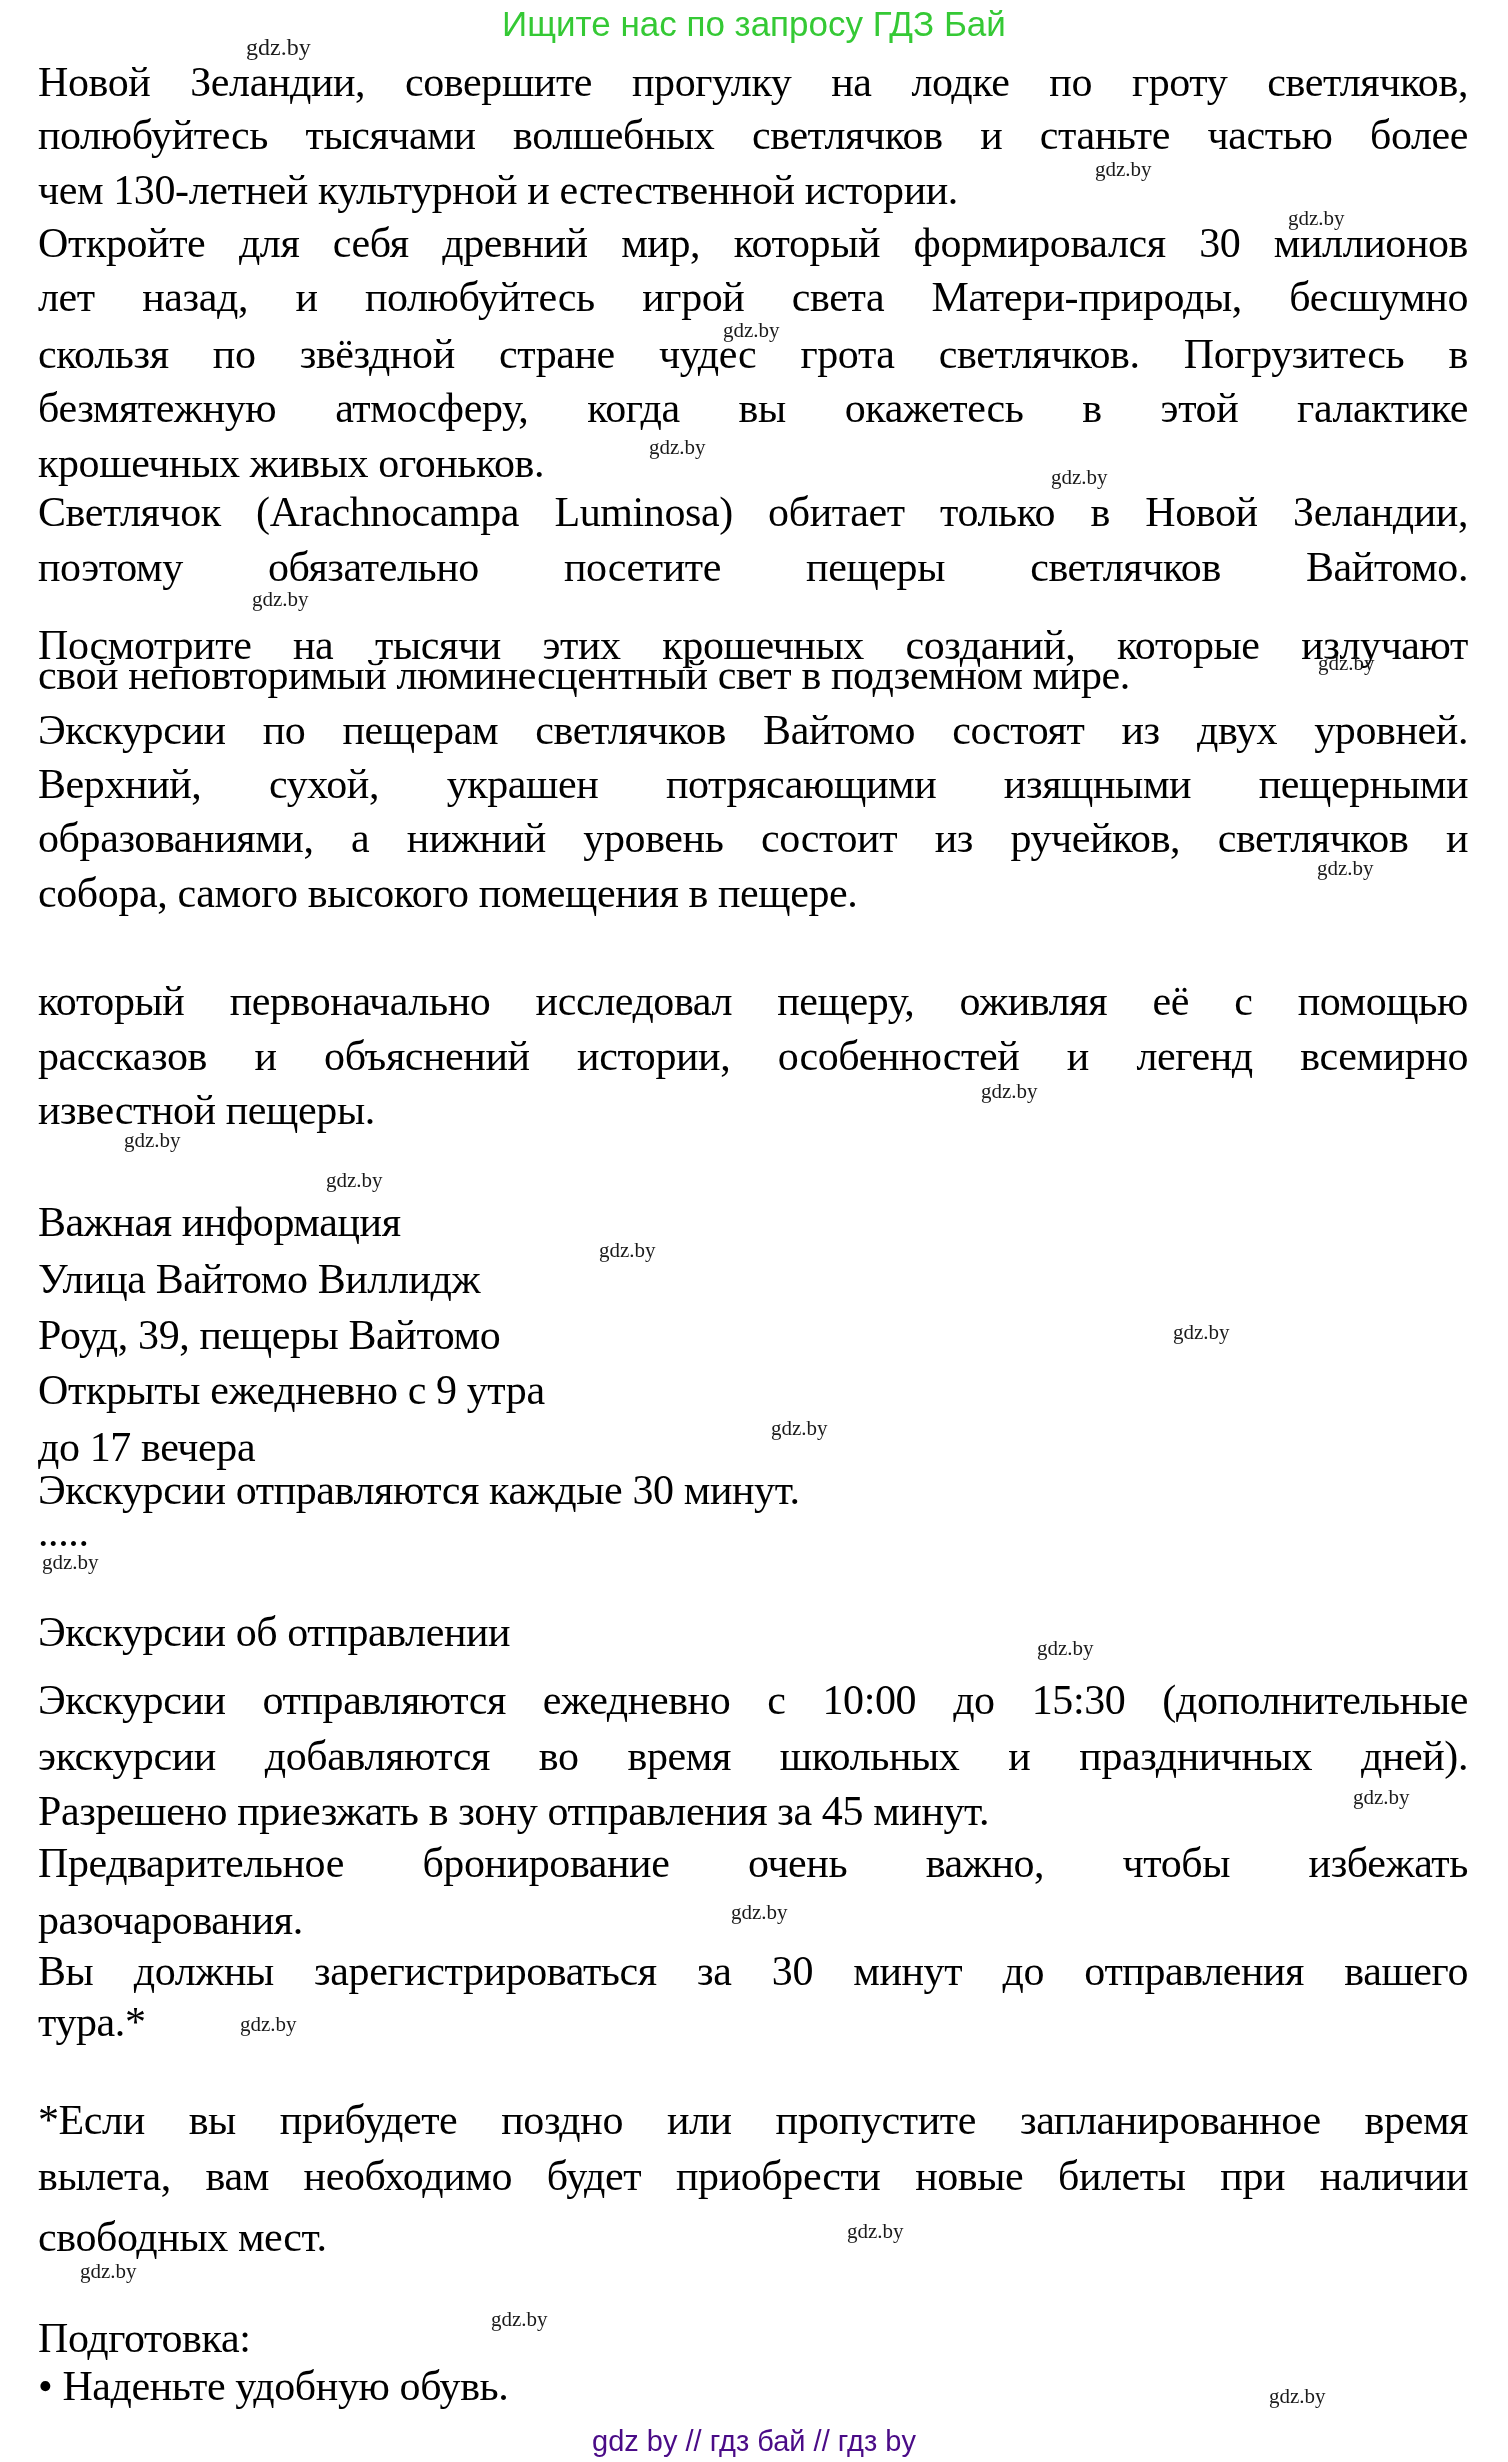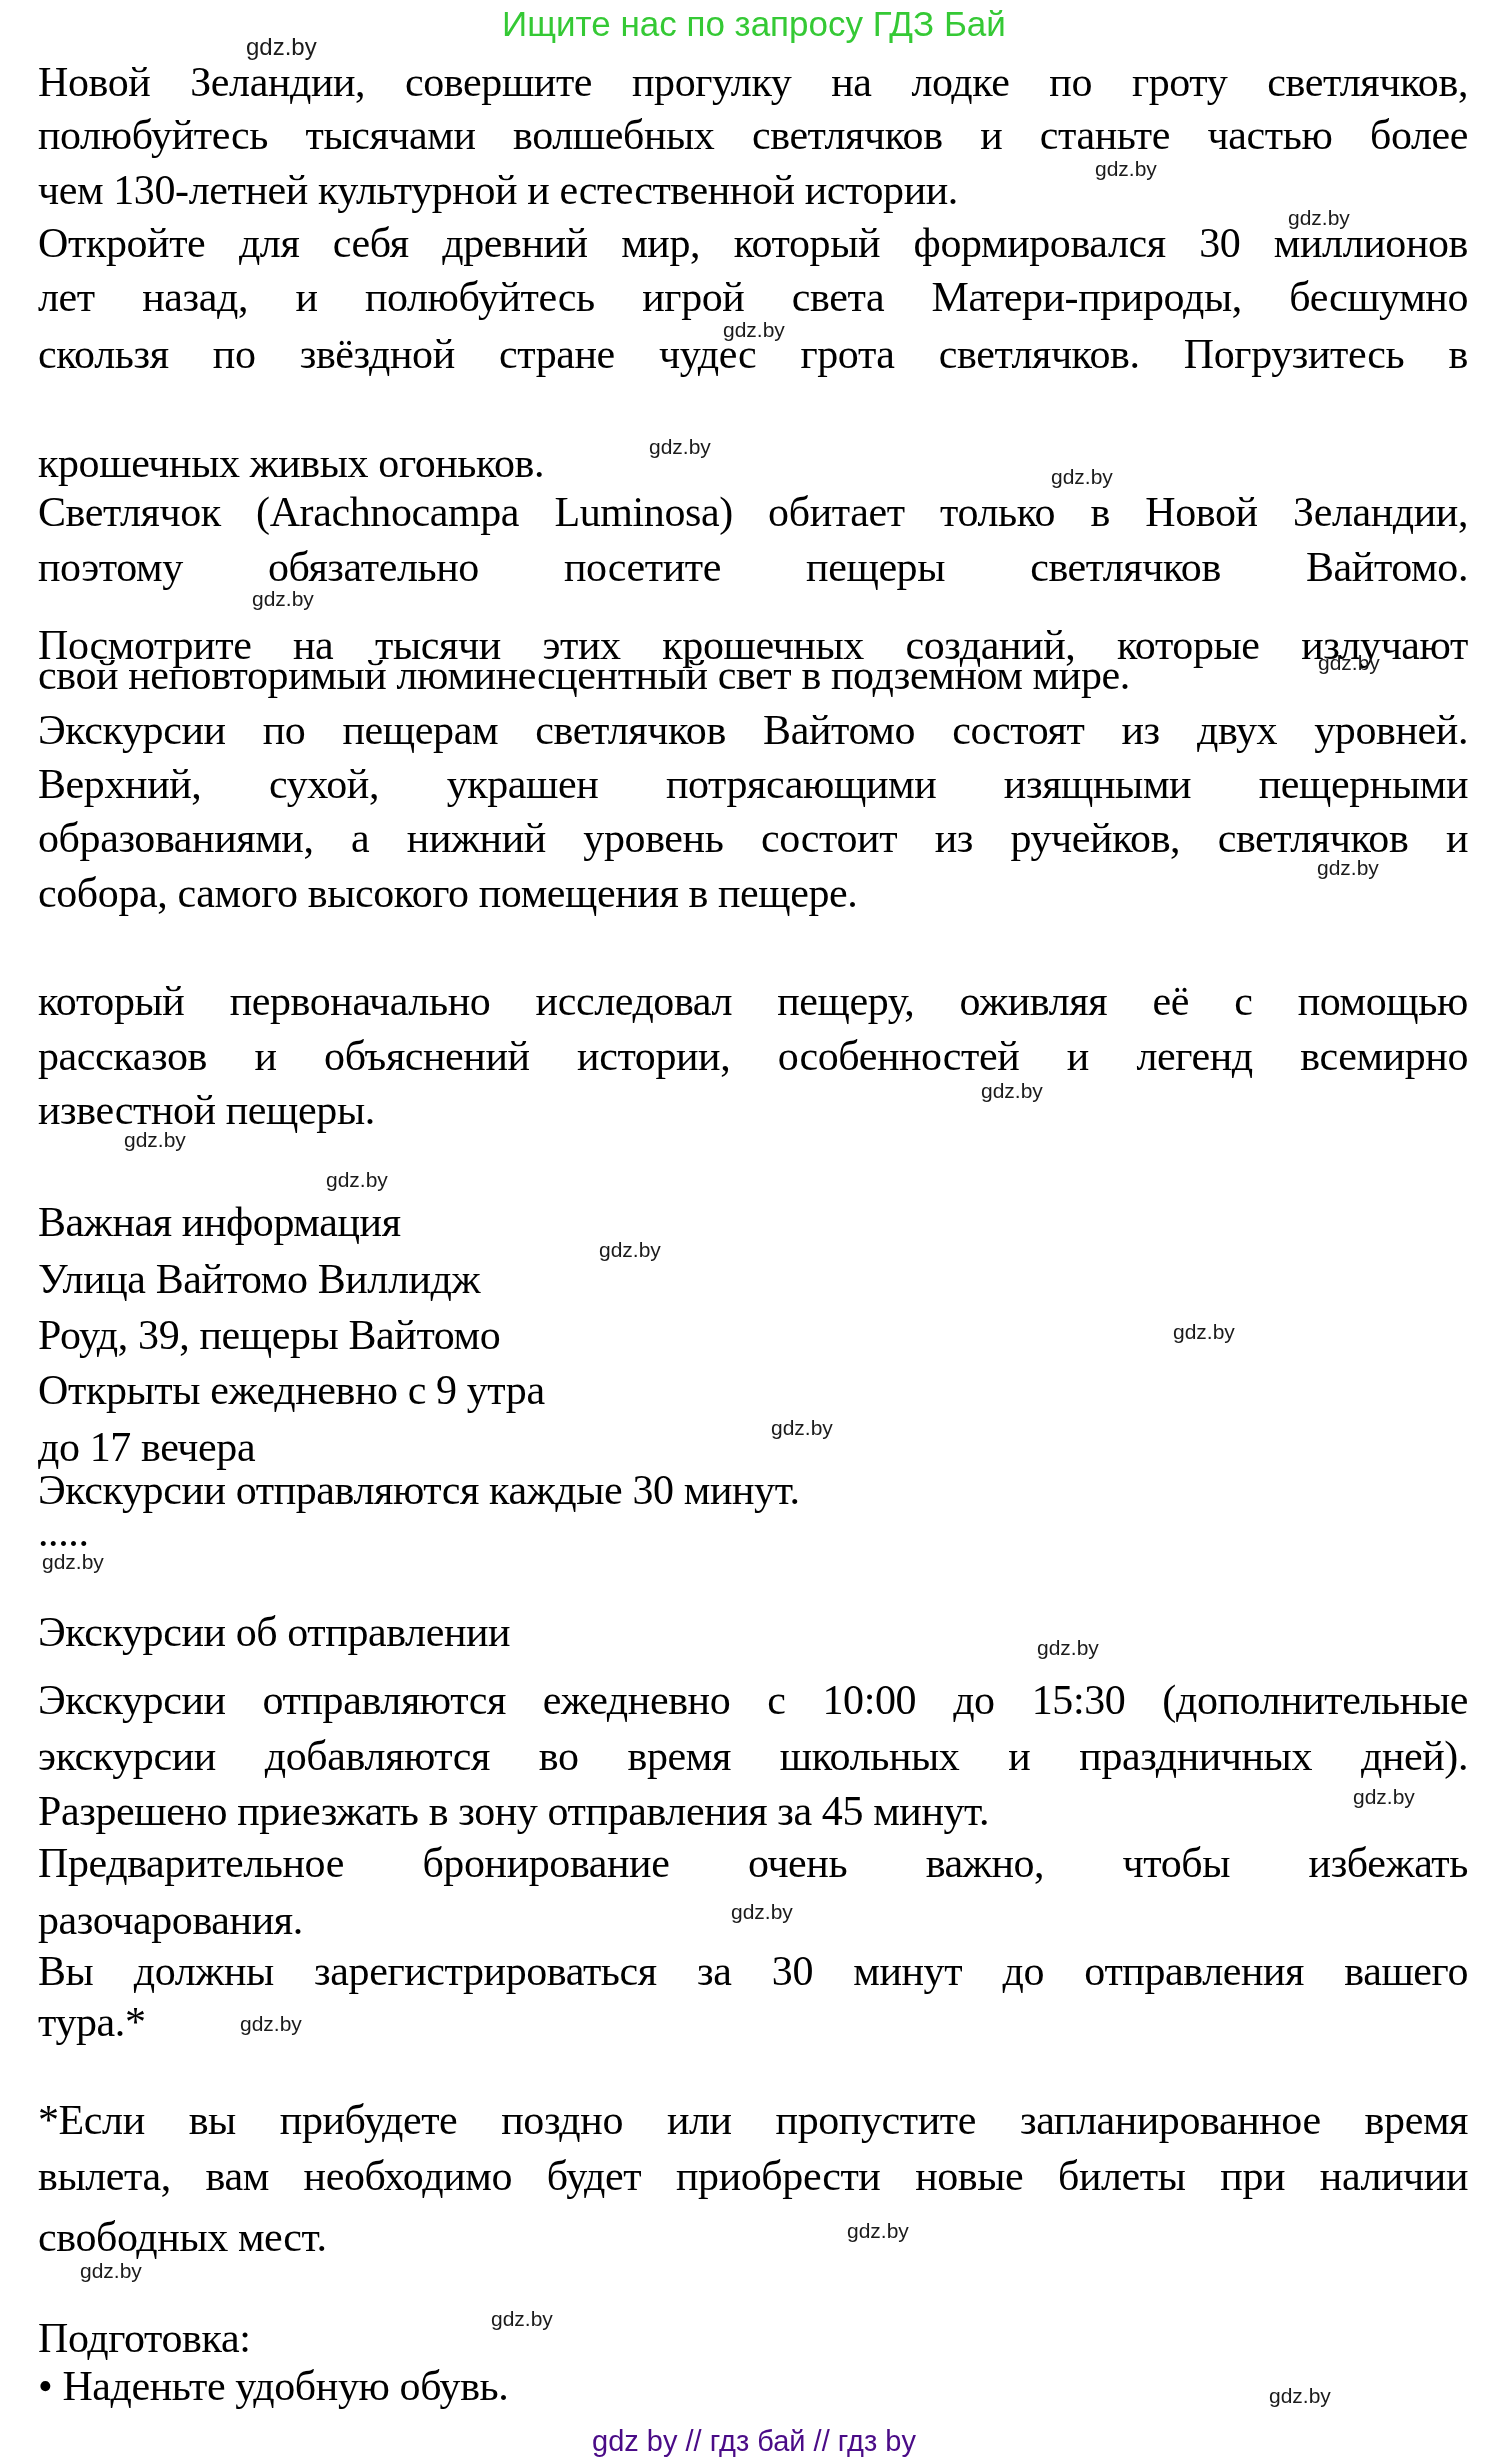--- a/index.html
+++ b/index.html
@@ -5,40 +5,41 @@
   html,body{margin:0;padding:0;background:#fff;}
   .page{position:relative;width:1508px;height:2462px;background:#ffffff;overflow:hidden;
         font-family:"Liberation Serif","DejaVu Serif",serif;}
   .banner{position:absolute;top:8px;left:0;width:100%;text-align:center;
           font-family:"Liberation Sans","DejaVu Sans",sans-serif;
           font-size:35px;line-height:32px;color:#35c935;}
   .ln{position:absolute;left:38px;width:1430px;font-size:42px;line-height:50px;
       color:#000;letter-spacing:-0.4px;white-space:normal;}
   .j{text-align:justify;text-align-last:justify;}
   .l{text-align:left;}
-  .wm{position:absolute;font-family:Liberation Sans, sans-serif;
+  .wm{position:absolute;font-family:Liberation Serif, serif;
       font-size:21px;line-height:24px;color:#1b1b1b;}
   .wm-lg{font-size:24px;}
   .footer{position:absolute;top:2424px;left:0;width:100%;text-align:center;
           font-family:"Liberation Sans","DejaVu Sans",sans-serif;
           font-size:29px;line-height:34px;color:#4a0b87;}
 </style>
 </head>
 <body>
 
 <div class="page">
 
   <div class="banner">Ищите нас по запросу ГДЗ Бай</div>
 
   <div class="ln j" style="top:57px">Новой Зеландии, совершите прогулку на лодке по гроту светлячков,</div>
   <div class="ln j" style="top:110px">полюбуйтесь тысячами волшебных светлячков и станьте частью более</div>
   <div class="ln l" style="top:165px">чем 130-летней культурной и естественной истории.</div>
   <div class="ln j" style="top:218px">Откройте для себя древний мир, который формировался 30 миллионов</div>
   <div class="ln j" style="top:272px">лет назад, и полюбуйтесь игрой света Матери-природы, бесшумно</div>
   <div class="ln j" style="top:329px">скользя по звёздной стране чудес грота светлячков. Погрузитесь в</div>
+  <div class="ln j" style="top:383px">безмятежную атмосферу, когда вы окажетесь в этой галактике</div>
   <div class="ln l" style="top:438px">крошечных живых огоньков.</div>
   <div class="ln j" style="top:487px">Светлячок (Arachnocampa Luminosa) обитает только в Новой Зеландии,</div>
   <div class="ln j" style="top:542px">поэтому обязательно посетите пещеры светлячков Вайтомо.</div>
   <div class="ln j" style="top:620px">Посмотрите на тысячи этих крошечных созданий, которые излучают</div>
   <div class="ln l" style="top:650px">свой неповторимый люминесцентный свет в подземном мире.</div>
   <div class="ln j" style="top:705px">Экскурсии по пещерам светлячков Вайтомо состоят из двух уровней.</div>
   <div class="ln j" style="top:759px">Верхний, сухой, украшен потрясающими изящными пещерными</div>
   <div class="ln j" style="top:813px">образованиями, а нижний уровень состоит из ручейков, светлячков и</div>
   <div class="ln l" style="top:868px">собора, самого высокого помещения в пещере.</div>
   <div class="ln j" style="top:976px">который первоначально исследовал пещеру, оживляя её с помощью</div>

